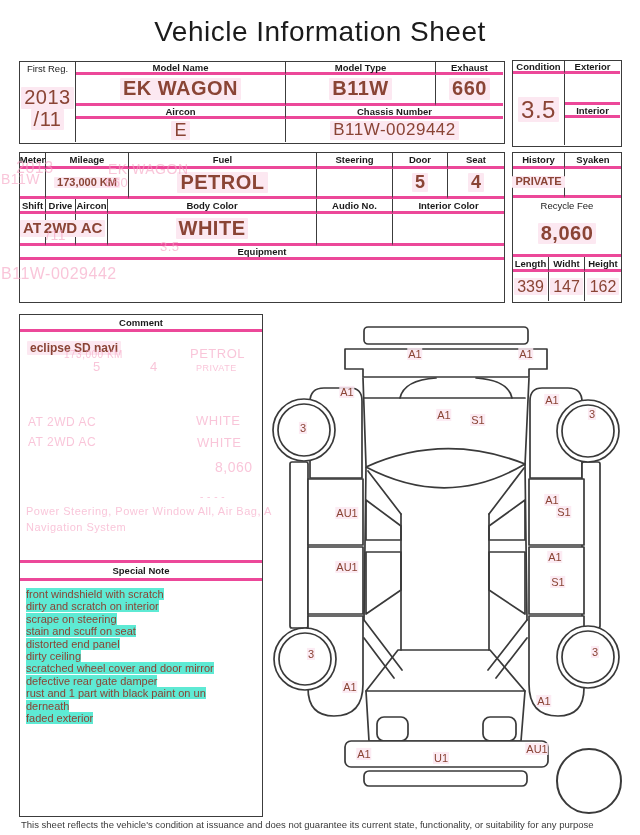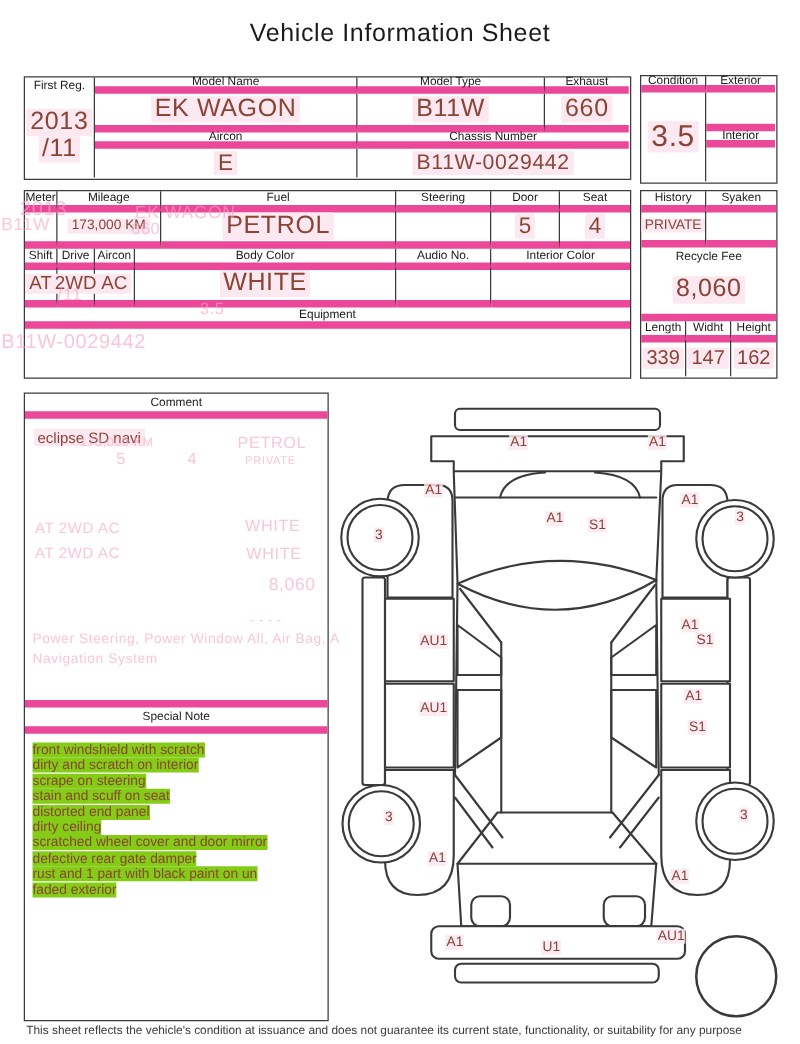--- a/index.html
+++ b/index.html
@@ -1,37 +1,37 @@
 <!DOCTYPE html>
 <html><head>
 <meta charset="utf-8">
 <style>
   html,body{margin:0;padding:0;background:#fff;}
   .sheet{position:relative;width:640px;height:835px;background:#ffffff;overflow:hidden;
          font-family:"Liberation Sans","DejaVu Sans",sans-serif;}
   .title{position:absolute;left:0;top:16px;width:640px;text-align:center;
-         font-size:20px;font-weight:500;color:#1b1b1b;letter-spacing:.5px;}
+         font-size:28px;font-weight:500;color:#1b1b1b;letter-spacing:.5px;}
   .box{position:absolute;border:1.5px solid #3c3c3c;background:transparent;box-sizing:border-box;}
   .grid{display:grid;}
   .row{display:grid;}
   .cell{position:relative;display:flex;align-items:center;justify-content:center;
         box-sizing:border-box;overflow:visible;}
-  .bR{border-right:1px solid #3c3c3c;} .bB{border-bottom:6px solid #ec4899;}
+  .bR{border-right:1px solid #3c3c3c;} .bB{border-bottom:3px solid #ec4899;font-weight:bold;}
   .hdr{font-size:9.5px;color:#1a1a1a;white-space:nowrap;}
   .val{color:#8a4435;white-space:nowrap;}
   .hl{background:#fce8f1;padding:0 3px;line-height:1.08;border-radius:1px;}
   .v20{font-size:20px;letter-spacing:.5px;} .v18{font-size:18px;} .v17{font-size:17px;letter-spacing:.5px;}
   .v16{font-size:16px;} .v15{font-size:15px;} .v24{font-size:24px;letter-spacing:.5px;}
   .v12{font-size:12px;} .v11{font-size:11px;}
   .firstreg{display:flex;flex-direction:column;align-items:center;justify-content:center;line-height:1.05;}
   .commentbox .c-hdr,.commentbox .sn-hdr{display:flex;align-items:center;justify-content:center;}
   .c-body{box-sizing:border-box;padding:6px 7px;}
   .sn-body{box-sizing:border-box;padding:7px 6px;}
   .sn-line{font-size:11px;line-height:12.4px;color:#8a4435;}
-  .sn-line span{background:#84cc16;}
+  .sn-line span{background:#5eead4;}
   .footer{position:absolute;left:21px;top:819px;width:606px;font-size:9.5px;color:#3a3a3a;white-space:nowrap;}
   .ghost{position:absolute;color:#f6a3c3;opacity:.62;white-space:nowrap;line-height:1;letter-spacing:.5px;z-index:1;}
   #car-svg{position:absolute;left:0;top:0;z-index:2;}
   .marker{position:absolute;z-index:3;transform:translate(-50%,-50%);
           font-size:11px;color:#8a4435;background:rgba(252,232,241,.85);
           padding:0 1px;line-height:1.1;white-space:nowrap;}
   .eq-cell{align-items:flex-start;justify-content:flex-start;padding:5px 8px;}
 </style>
 </head>
 <body>
@@ -264,20 +264,21 @@
     <div class="sn-body" id="special-note-lines">
         <div class="sn-line"><span>front windshield with scratch</span></div>
         <div class="sn-line"><span>dirty and scratch on interior</span></div>
         <div class="sn-line"><span>scrape on steering</span></div>
         <div class="sn-line"><span>stain and scuff on seat</span></div>
         <div class="sn-line"><span>distorted end panel</span></div>
         <div class="sn-line"><span>dirty ceiling</span></div>
         <div class="sn-line"><span>scratched wheel cover and door mirror</span></div>
         <div class="sn-line"><span>defective rear gate damper</span></div>
         <div class="sn-line"><span>rust and 1 part with black paint on un</span></div>
+        <div class="sn-line"><span>derneath</span></div>
         <div class="sn-line"><span>faded exterior</span></div>
       </div>
   </div>
 
   <svg id="car-svg" width="640" height="835" viewBox="0 0 640 835">
     <g stroke="#3a3a3a" stroke-width="1.7" fill="none" stroke-linejoin="round" stroke-linecap="round">
 
       <path d="M310,478 V402 Q310,388 324,388 H350 Q362,388 362,401 V478 Z" fill="#fff"></path>
       <path d="M582,478 V402 Q582,388 568,388 H542 Q530,388 530,401 V478 Z" fill="#fff"></path>
       <rect x="290" y="462" width="18" height="166" rx="2" fill="#fff"></rect>

